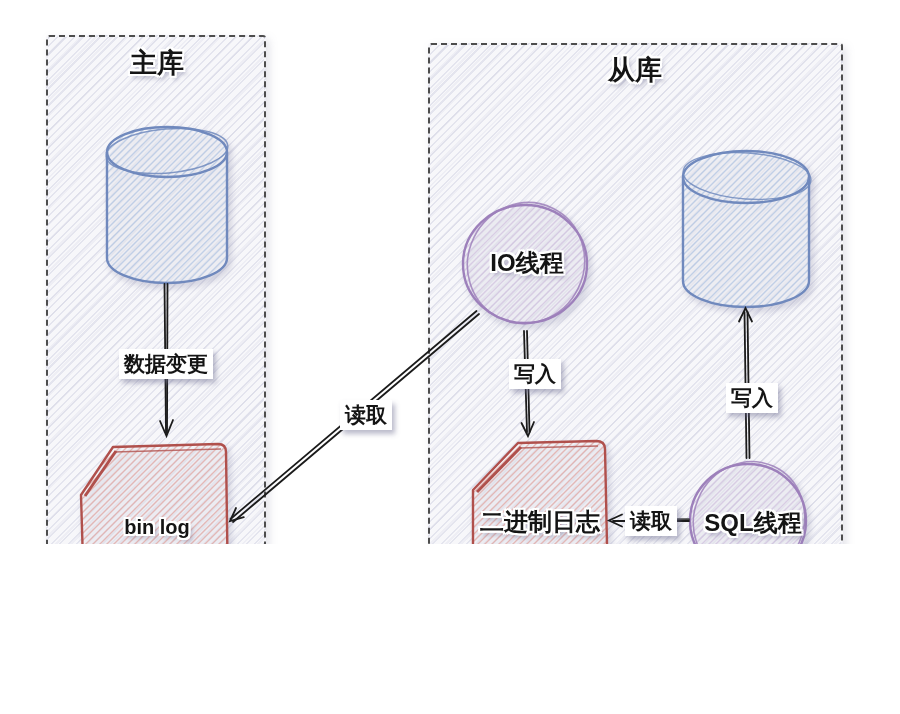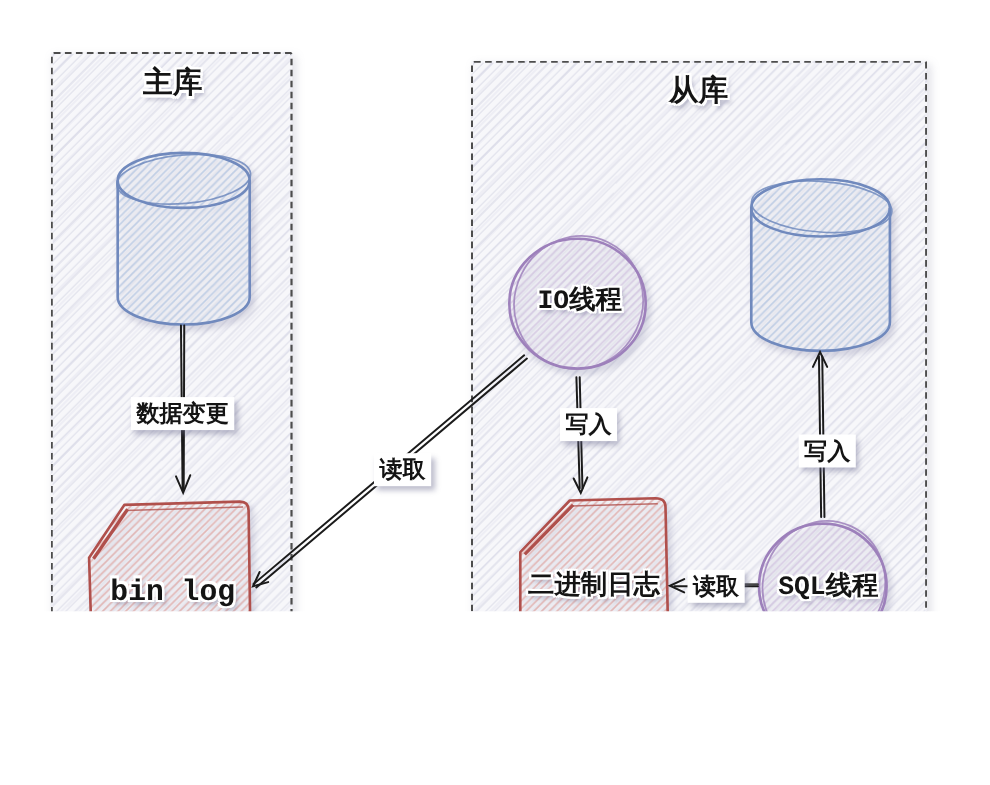--- a/index.html
+++ b/index.html
@@ -1,22 +1,21 @@
 <!DOCTYPE html>
 <html><head>
 <meta charset="utf-8">
 <style>
   html,body{margin:0;padding:0;background:#ffffff;}
   #canvas{
     position:relative;
     width:900px;height:544px;
     background:#ffffff;
-    font-family:Liberation Mono, monospace;
+    font-family:Liberation Sans, sans-serif;
     overflow:hidden;
-    margin-top:12px;
   }
   
   .sketch-box{
     position:absolute;
     box-sizing:border-box;
     border:2px dashed #4d4d4d;
     border-radius:3px;
     background:
       repeating-linear-gradient(135deg, rgba(186,188,210,0.30) 0 1.5px, rgba(255,255,255,0) 1.5px 6px),
       repeating-linear-gradient(135deg, rgba(205,205,226,0.22) 0 2px, rgba(255,255,255,0) 2px 11px),
@@ -33,21 +32,21 @@
     position:absolute;
     transform:translate(-50%,-50%);
     color:#141414;font-weight:bold;white-space:nowrap;text-align:center;
     text-shadow:
       -2px -2px 0 #fff, 2px -2px 0 #fff, -2px 2px 0 #fff, 2px 2px 0 #fff,
       -2px 0 0 #fff, 2px 0 0 #fff, 0 -2px 0 #fff, 0 2px 0 #fff,
       3px 4px 4px rgba(105,105,140,0.55);
   }
   .box-title{font-size:27px;}
   .node-text{font-size:24px;line-height:28px;}
-  .node-text .latin{font-size:27px;}
+  .node-text .latin{font-size:20px;}
   
   .tag{
     position:absolute;
     transform:translate(-50%,-50%);
     background:#ffffff;
     color:#141414;font-weight:bold;font-size:21px;white-space:nowrap;
     padding:1px 5px;
     box-shadow:3px 4px 5px rgba(105,105,140,0.45);
   }
   .watermark{

